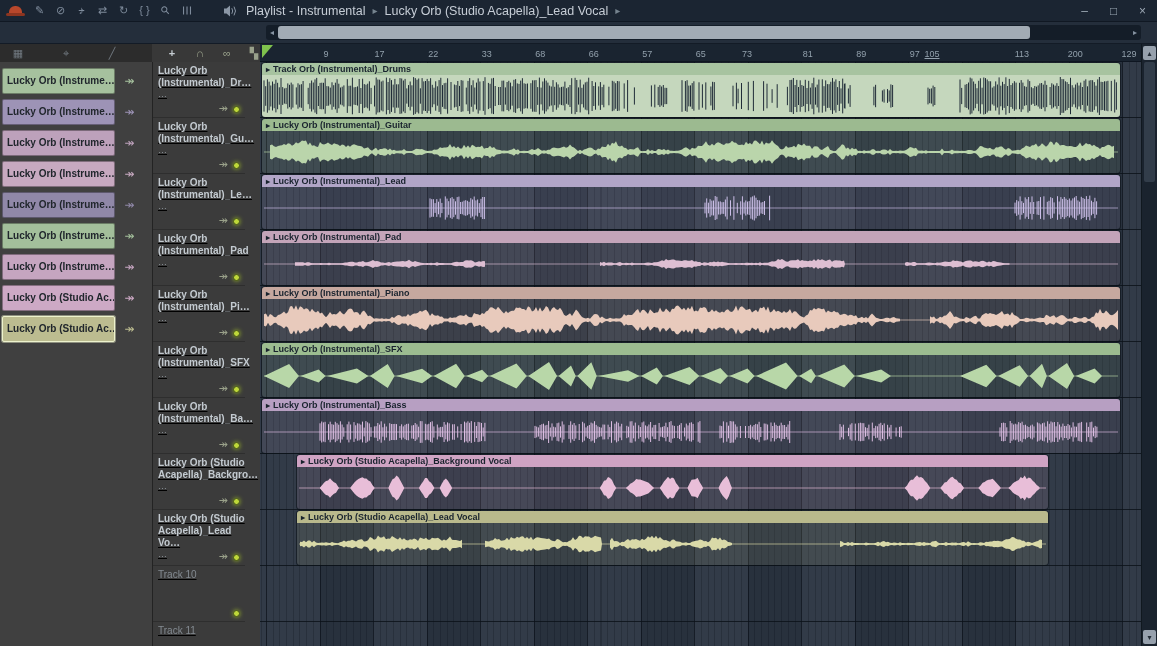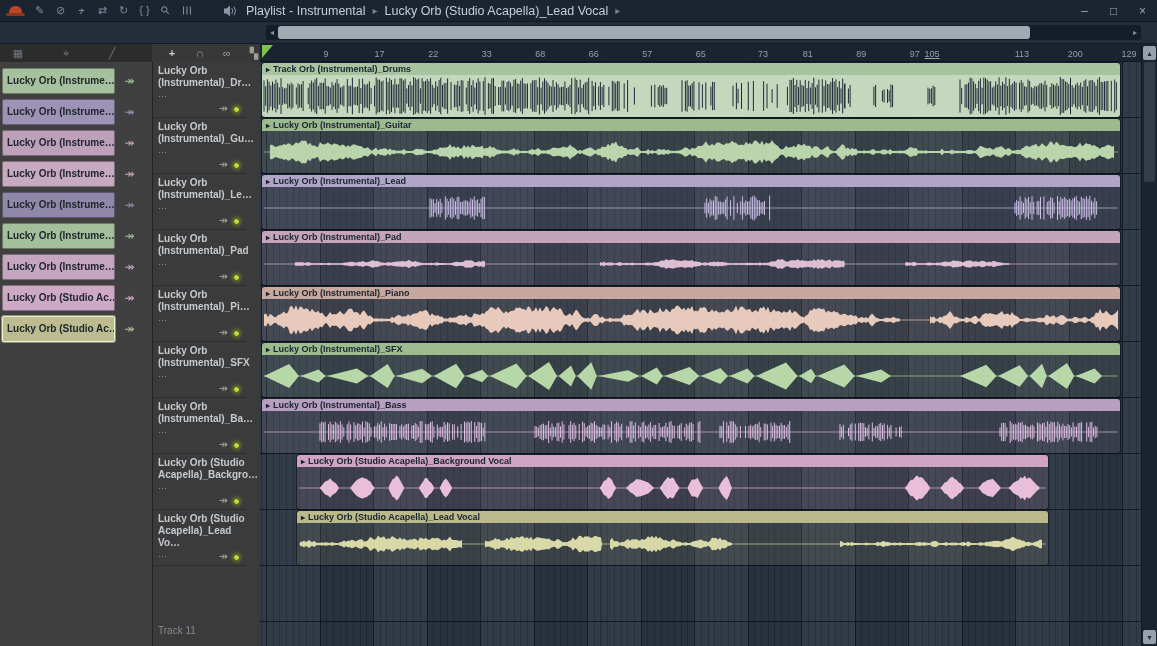--- a/index.html
+++ b/index.html
@@ -52,21 +52,21 @@
   .prow{position:absolute;left:2px;width:113px;height:26px;border-radius:2px;font-size:10px;
         font-weight:bold;color:#20262c;line-height:24px;padding:0 4px;box-sizing:border-box;
         white-space:nowrap;overflow:hidden;border:1px solid rgba(0,0,0,.35);}
   .prow.sel{border:1px solid #edf2cd;box-shadow:0 0 0 1px rgba(237,242,205,.45);}
   .prow-icon{position:absolute;left:121px;width:17px;height:26px;font-size:12px;line-height:26px;
         text-align:center;}
 
   
   #trackpanel{left:152px;top:62px;width:108px;height:584px;background:#3b3b3b;
               border-left:1px solid #232323;box-sizing:border-box;overflow:hidden;}
-  .trow{position:absolute;left:0;width:92px;height:56px;border-bottom:1px solid #2e2e2e;box-sizing:border-box;}
+  .trow{position:absolute;left:0;width:92px;height:56px;border-bottom:1px solid #2e2e2e;box-sizing:border-box;text-decoration:underline;}
   .tname{padding:3px 0 0 5px;font-size:10px;font-weight:bold;color:#c3cad0;line-height:12px;white-space:pre-line;}
   .tmore{padding-left:5px;font-size:9px;color:#8f969c;line-height:10px;}
   .trow.empty .tname{color:#848b92;font-weight:normal;}
   .trow-icon{position:absolute;right:17px;bottom:2px;font-size:11px;color:#99a089;}
   .led{position:absolute;right:5px;bottom:4px;width:7px;height:7px;border-radius:50%;
        background:#bfd83a;border:1px solid #43511a;box-sizing:border-box;
        box-shadow:0 0 4px rgba(170,200,40,.8);}
 
   
   #timeline{left:260px;top:62px;width:881px;height:584px;overflow:hidden;background-color:#2b3542;
@@ -151,21 +151,21 @@
   <div id="ruler" class="abs">
     <div id="marker"></div>
   <span class="tick" style="left: 66.11px;">9</span>
       <span class="tick" style="left: 119.63px;">17</span>
       <span class="tick" style="left: 173.15px;">22</span>
       <span class="tick" style="left: 226.67px;">33</span>
       <span class="tick" style="left: 280.19px;">68</span>
       <span class="tick" style="left: 333.71px;">66</span>
       <span class="tick" style="left: 387.23px;">57</span>
       <span class="tick" style="left: 440.75px;">65</span>
-      <span class="tick" style="left: 503px; text-align: center;">73</span>
+      <span class="tick" style="left: 487px; text-align: center;">73</span>
       <span class="tick" style="left: 547.79px;">81</span>
       <span class="tick" style="left: 601.31px;">89</span>
       <span class="tick" style="left: 654.83px;">97</span>
       <span class="tick" style="left: 672px; text-decoration: underline;">105</span>
       <span class="tick" style="left: 761.87px;">113</span>
       <span class="tick" style="left: 815.39px;">200</span>
       <span class="tick" style="left: 868.91px;">129</span>
     </div>
 
   <div id="palette" class="abs">
@@ -248,20 +248,24 @@
         <div class="trow-icon">↠</div>
         <div class="led"></div>
       </div>
       <div class="trow" style="top: 448px;">
         <div class="tname">Lucky Orb (Studio
 Acapella)_Lead Vo…</div>
         <div class="tmore">…</div>
         <div class="trow-icon">↠</div>
         <div class="led"></div>
       </div>
+      <div class="trow empty" style="top: 504px;">
+        <div class="tname">Track 10</div>
+        <div class="led"></div>
+      </div>
       <div class="trow empty" style="top: 560px;">
         <div class="tname">Track 11</div>
       </div>
     </div>
 
   <div id="timeline" class="abs">
       <div class="clip" style="left: 2px; width: 858px; top: 1px;">
         <div class="clip-h" style="background: rgb(167, 195, 160);">
           <span class="arr">▸</span>
           <span>Track Orb (Instrumental)_Drums</span>

